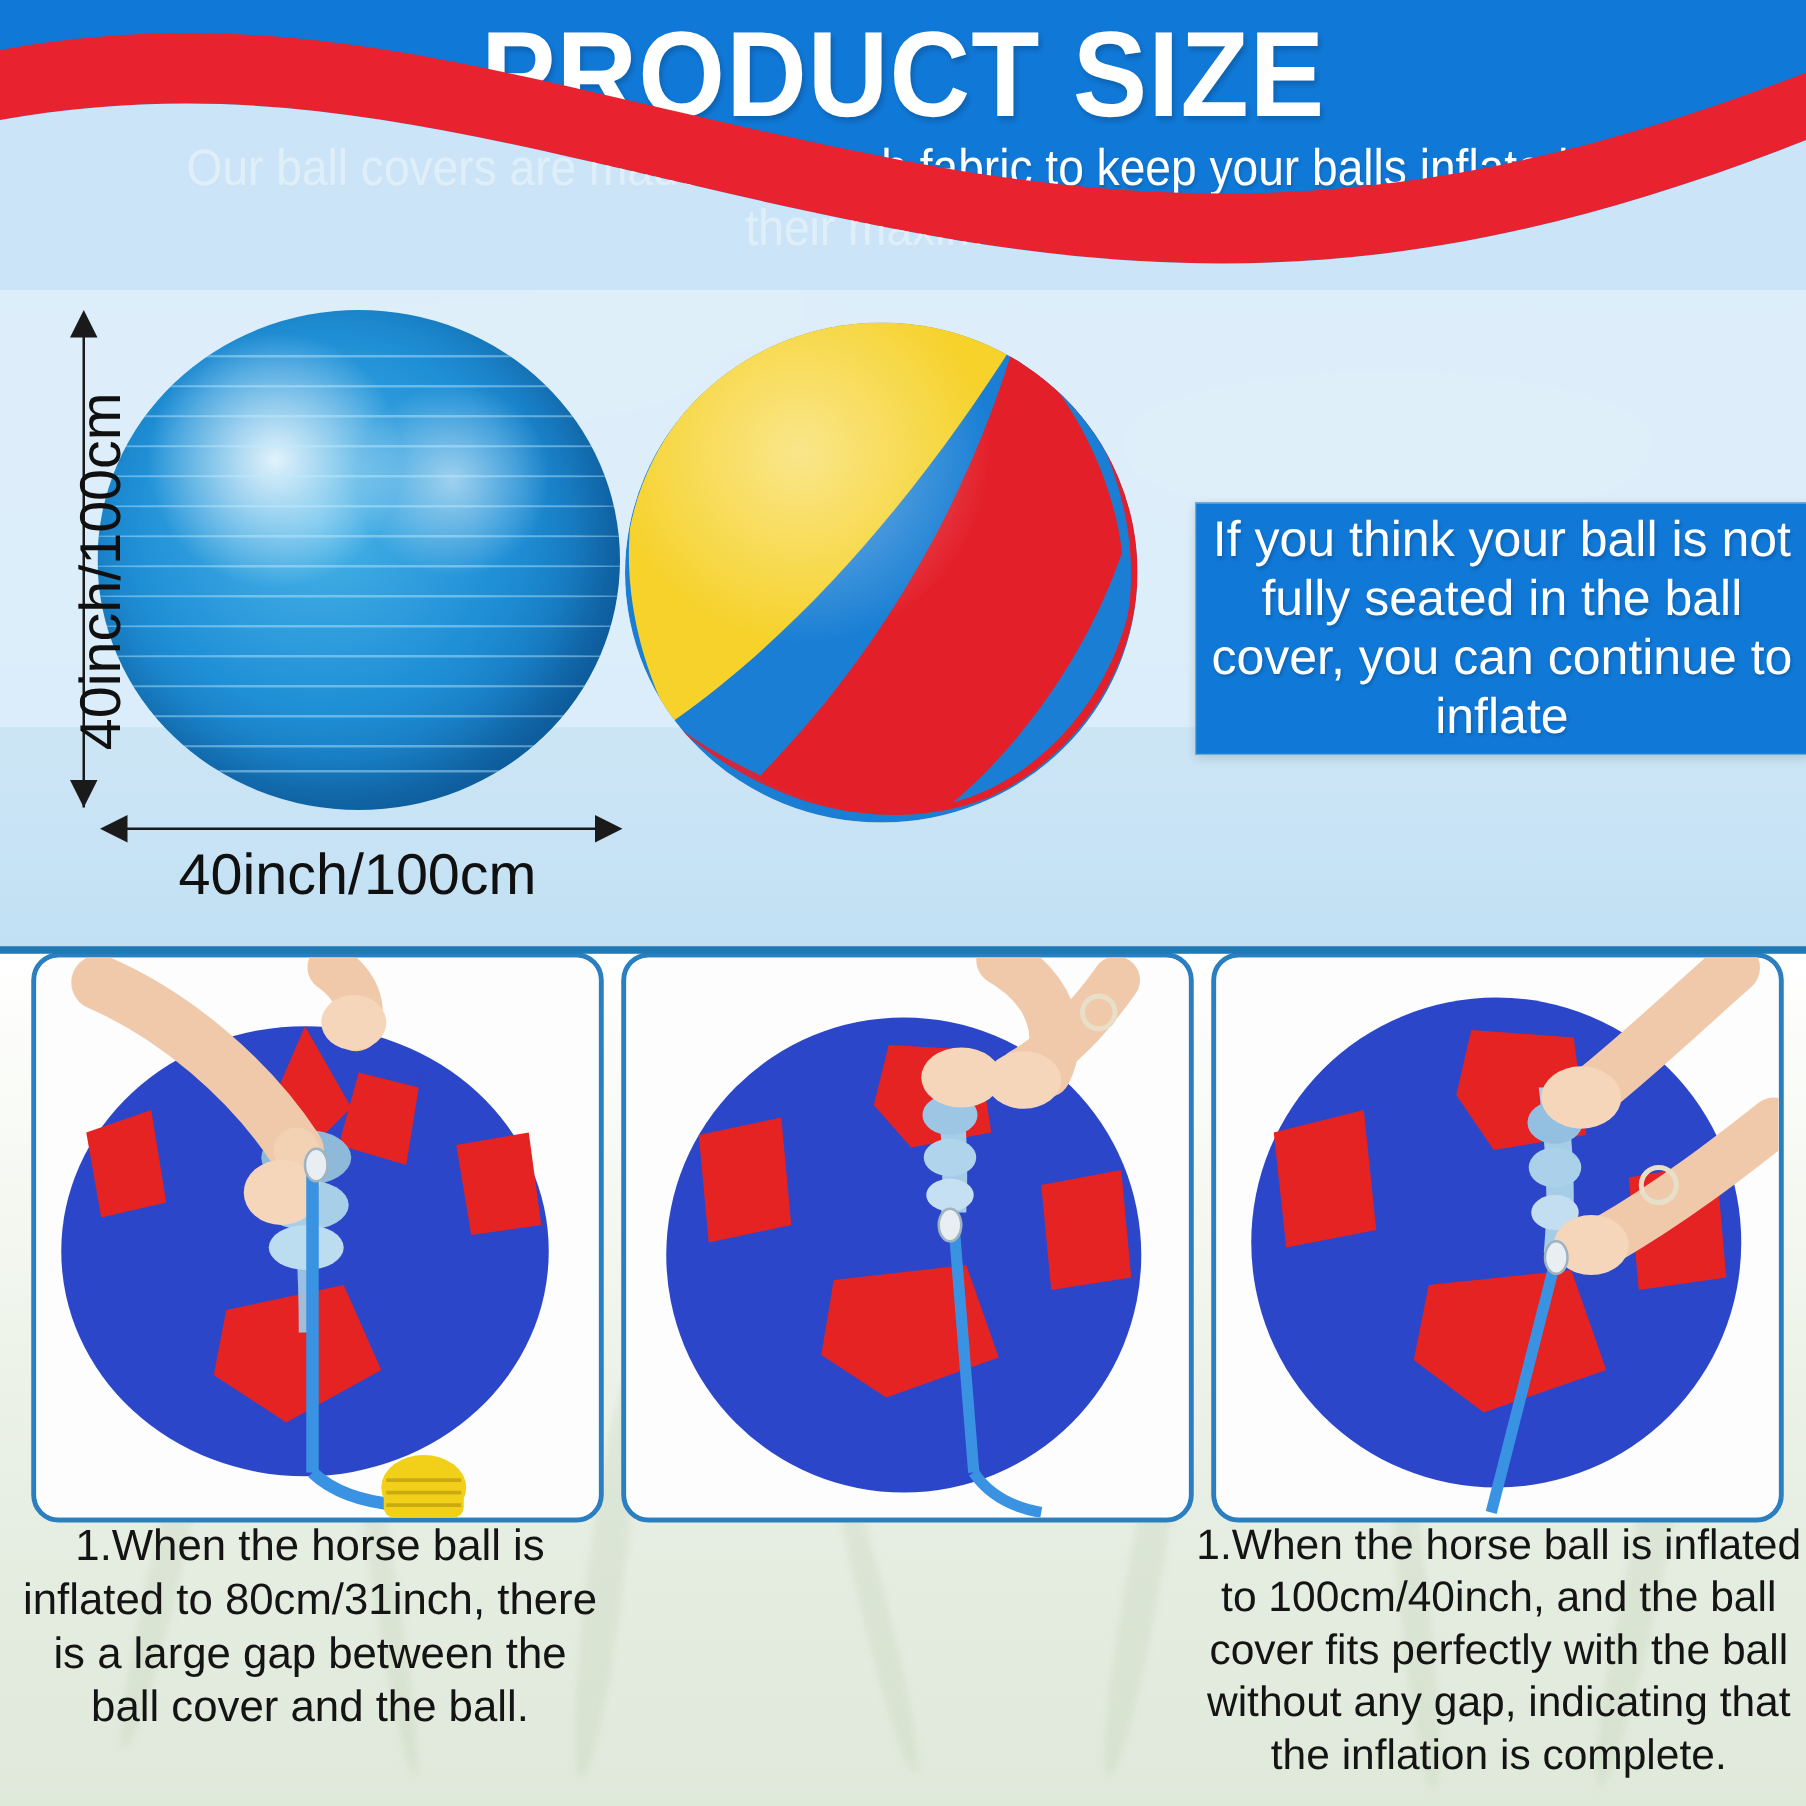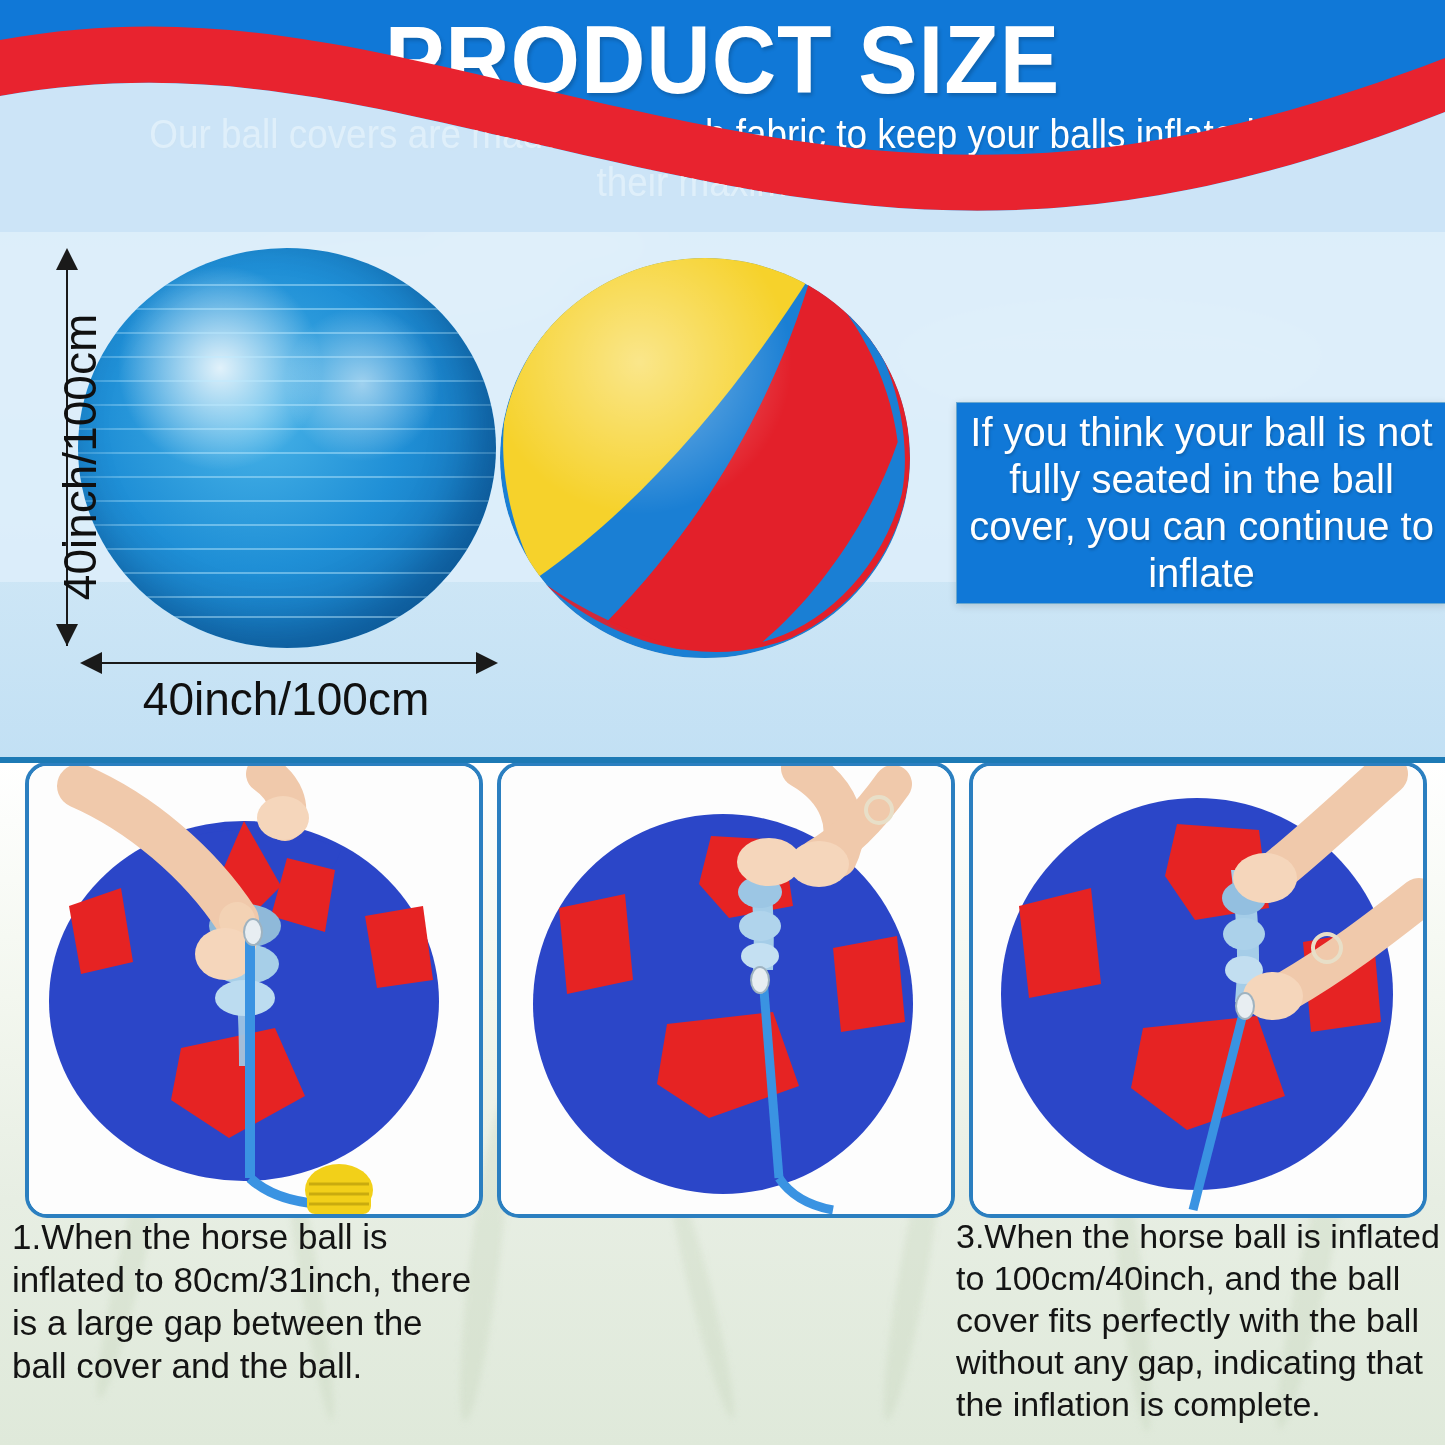--- a/index.html
+++ b/index.html
@@ -114,21 +114,21 @@
     overflow:hidden;
   }
   .p1{left:25px;}
   .p2{left:497px;}
   .p3{left:969px;}
   .panel svg{display:block;width:100%;height:100%;}
 
   .captions{position:absolute;left:0;top:1215px;width:1445px;height:230px;z-index:6;}
   .caption{
     position:absolute;top:0;width:472px;
-    color:#141414;
+    text-align:center;color:#141414;
     font-size:35px;line-height:43px;
   }
   .cap1{left:12px;}
   .cap2{left:484px;}
   .cap3{left:956px;width:486px;font-size:34px;line-height:42px;}
 </style>
 </head>
 <body>
 
 <div id="page">
@@ -276,16 +276,16 @@
         <ellipse cx="300" cy="230" rx="30" ry="24" fill="#f5d6bb"></ellipse>
         <circle cx="354" cy="182" r="14" fill="none" stroke="#e8dfc8" stroke-width="4"></circle>
         <path d="M272,240 L220,444" stroke="#3a93e2" stroke-width="9" fill="none"></path>
         <ellipse cx="272" cy="240" rx="9" ry="13" fill="#e8eef2" stroke="#9fb3c0" stroke-width="2"></ellipse>
       </svg>
     </div>
   </div>
 
   <div class="captions">
     <div class="caption cap1">1.When the horse ball is inflated to 80cm/31inch, there is a large gap between the ball cover and the ball.</div>
-    <div class="caption cap3">3.When the horse ball is inflated to 100cm/40inch, and the ball cover fits perfectly with the ball without any gap, indicating that the inflation is complete.</div>
+    <div class="caption cap3">1.When the horse ball is inflated to 100cm/40inch, and the ball cover fits perfectly with the ball without any gap, indicating that the inflation is complete.</div>
   </div>
 
 </div>
 
 </body></html>

